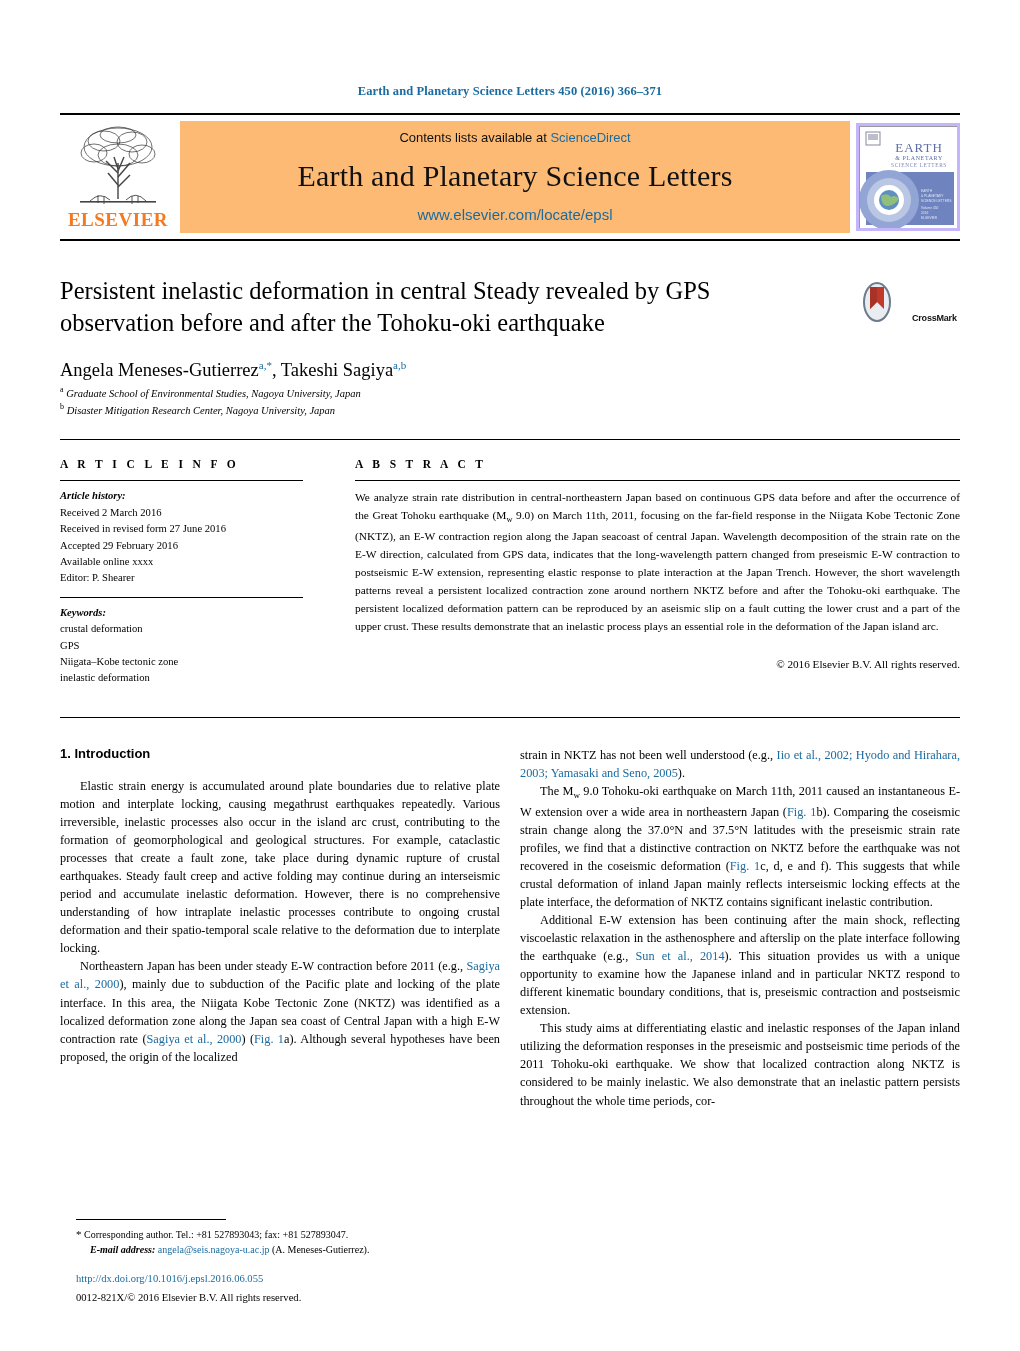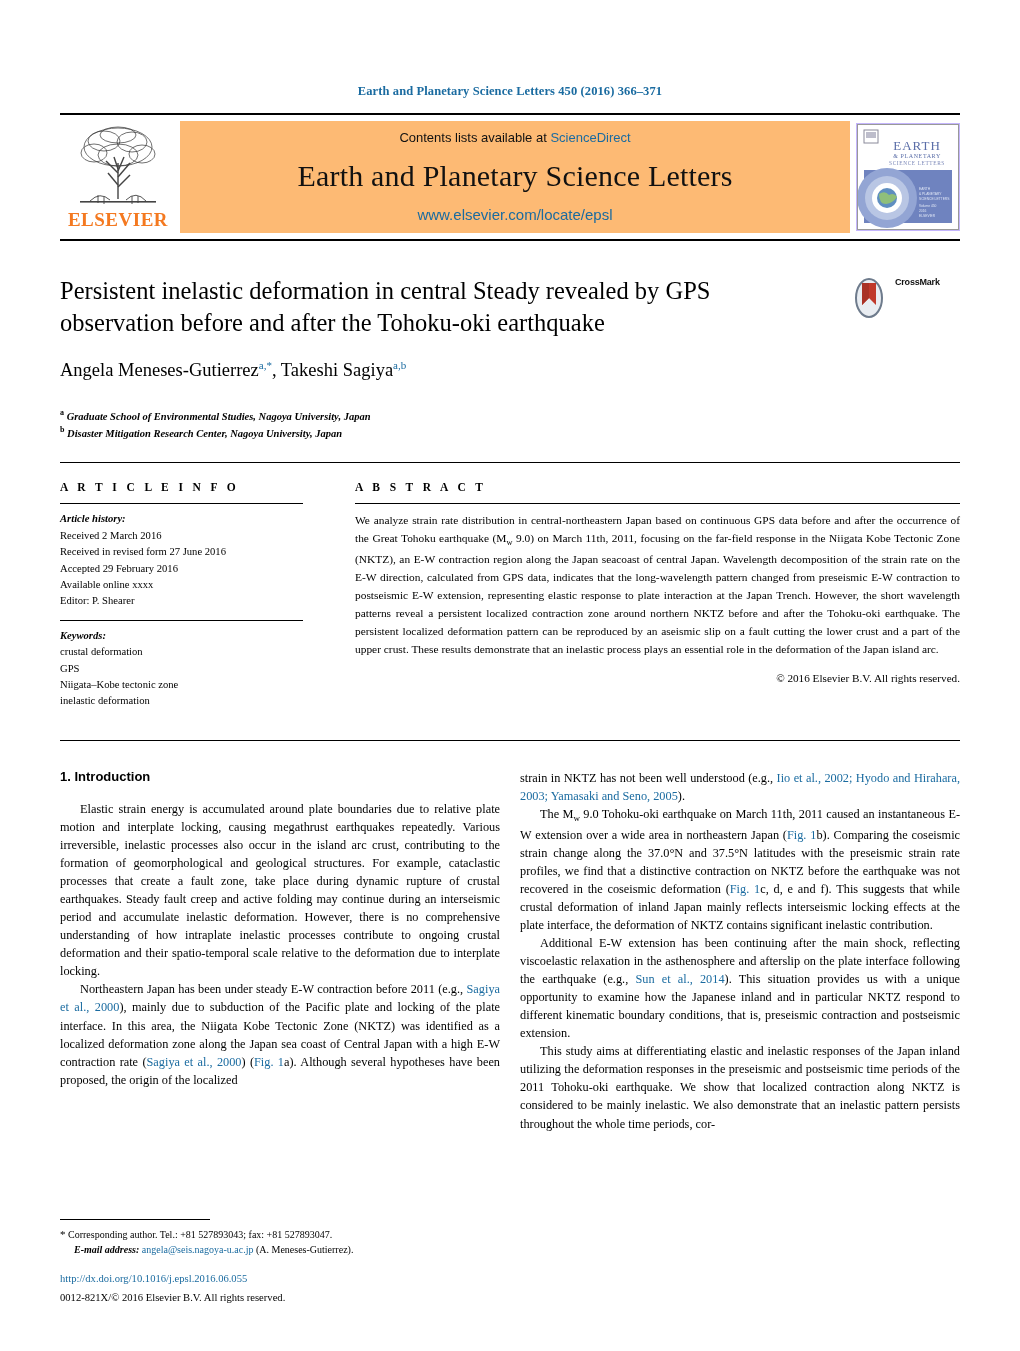--- a/index.html
+++ b/index.html
@@ -91,21 +91,21 @@
   }
   .journal-url {
     font-size: 15px;
     font-family: "Liberation Sans", sans-serif;
     color: #1a6ba0;
   }
   .cover-thumb {
     width: 104px;
     flex: 0 0 104px;
     margin: 8px 0 8px 0;
-    border: 1px solid #c4b5fd;
+    border: 3px solid #c4b5fd;
     background: #fff;
     position: relative;
     overflow: hidden;
     box-sizing: border-box;
   }
 
   
   .title-block {
     margin-top: 34px;
     position: relative;
@@ -113,48 +113,48 @@
   }
   .paper-title {
     font-family: "Liberation Serif", serif;
     font-size: 24.5px;
     line-height: 1.3;
     width: 760px;
     color: #000;
   }
   .crossmark {
     position: absolute;
-    right: 8px;
+    right: 0;
     top: 2px;
     width: 104px;
     height: 46px;
     display: flex;
-    align-items: flex-start;
-    gap: 5px;
+    align-items: flex-end;
+    gap: 14px;
   }
   .crossmark-label {
     font-family: "Liberation Sans", sans-serif;
     font-size: 9px;
     font-weight: bold;
     color: #111;
     letter-spacing: -0.2px;
   }
   .authors {
     margin-top: 20px;
     font-family: "Liberation Serif", serif;
     font-size: 18.5px;
   }
   .authors sup { color: #1a6ba0; font-size: 11px; }
   .affils {
-    margin-top: 26px;
+    margin-top: 3px;
     font-style: italic;
     font-size: 10.5px;
     line-height: 1.45;
     font-family: "Liberation Serif", serif;
-    font-weight: bold;
+    font-weight: normal;
   }
   .affils sup { font-style: normal; font-size: 8px; }
 
   
   .info-rule-top {
     border-top: 1px solid #000;
     margin-top: 22px;
   }
   .info-abstract {
     display: flex;
@@ -188,21 +188,21 @@
 
   .abstract-text {
     font-size: 11.4px;
     line-height: 1.58;
     text-align: justify;
     font-family: "Liberation Serif", serif;
   }
   .copyright {
     text-align: right;
     font-size: 11.2px;
-    margin-top: 14px;
+    margin-top: 23px;
     font-family: "Liberation Serif", serif;
   }
 
   
   .body-rule {
     border-top: 1px solid #000;
     margin-top: 30px;
   }
   .body-cols {
     display: flex;
@@ -228,21 +228,21 @@
   }
   p.body-p.no-indent { text-indent: 0; }
   a.ref, .ref {
     color: #1a6ba0;
     text-decoration: none;
   }
 
   
   .footnote-area {
     position: absolute;
-    left: 60px;
+    left: 76px;
     bottom: 46px;
     width: 440px;
   }
   .fn-rule {
     border-top: 1px solid #000;
     width: 150px;
     margin-bottom: 6px;
   }
   .fn-line {
     font-size: 10px;

